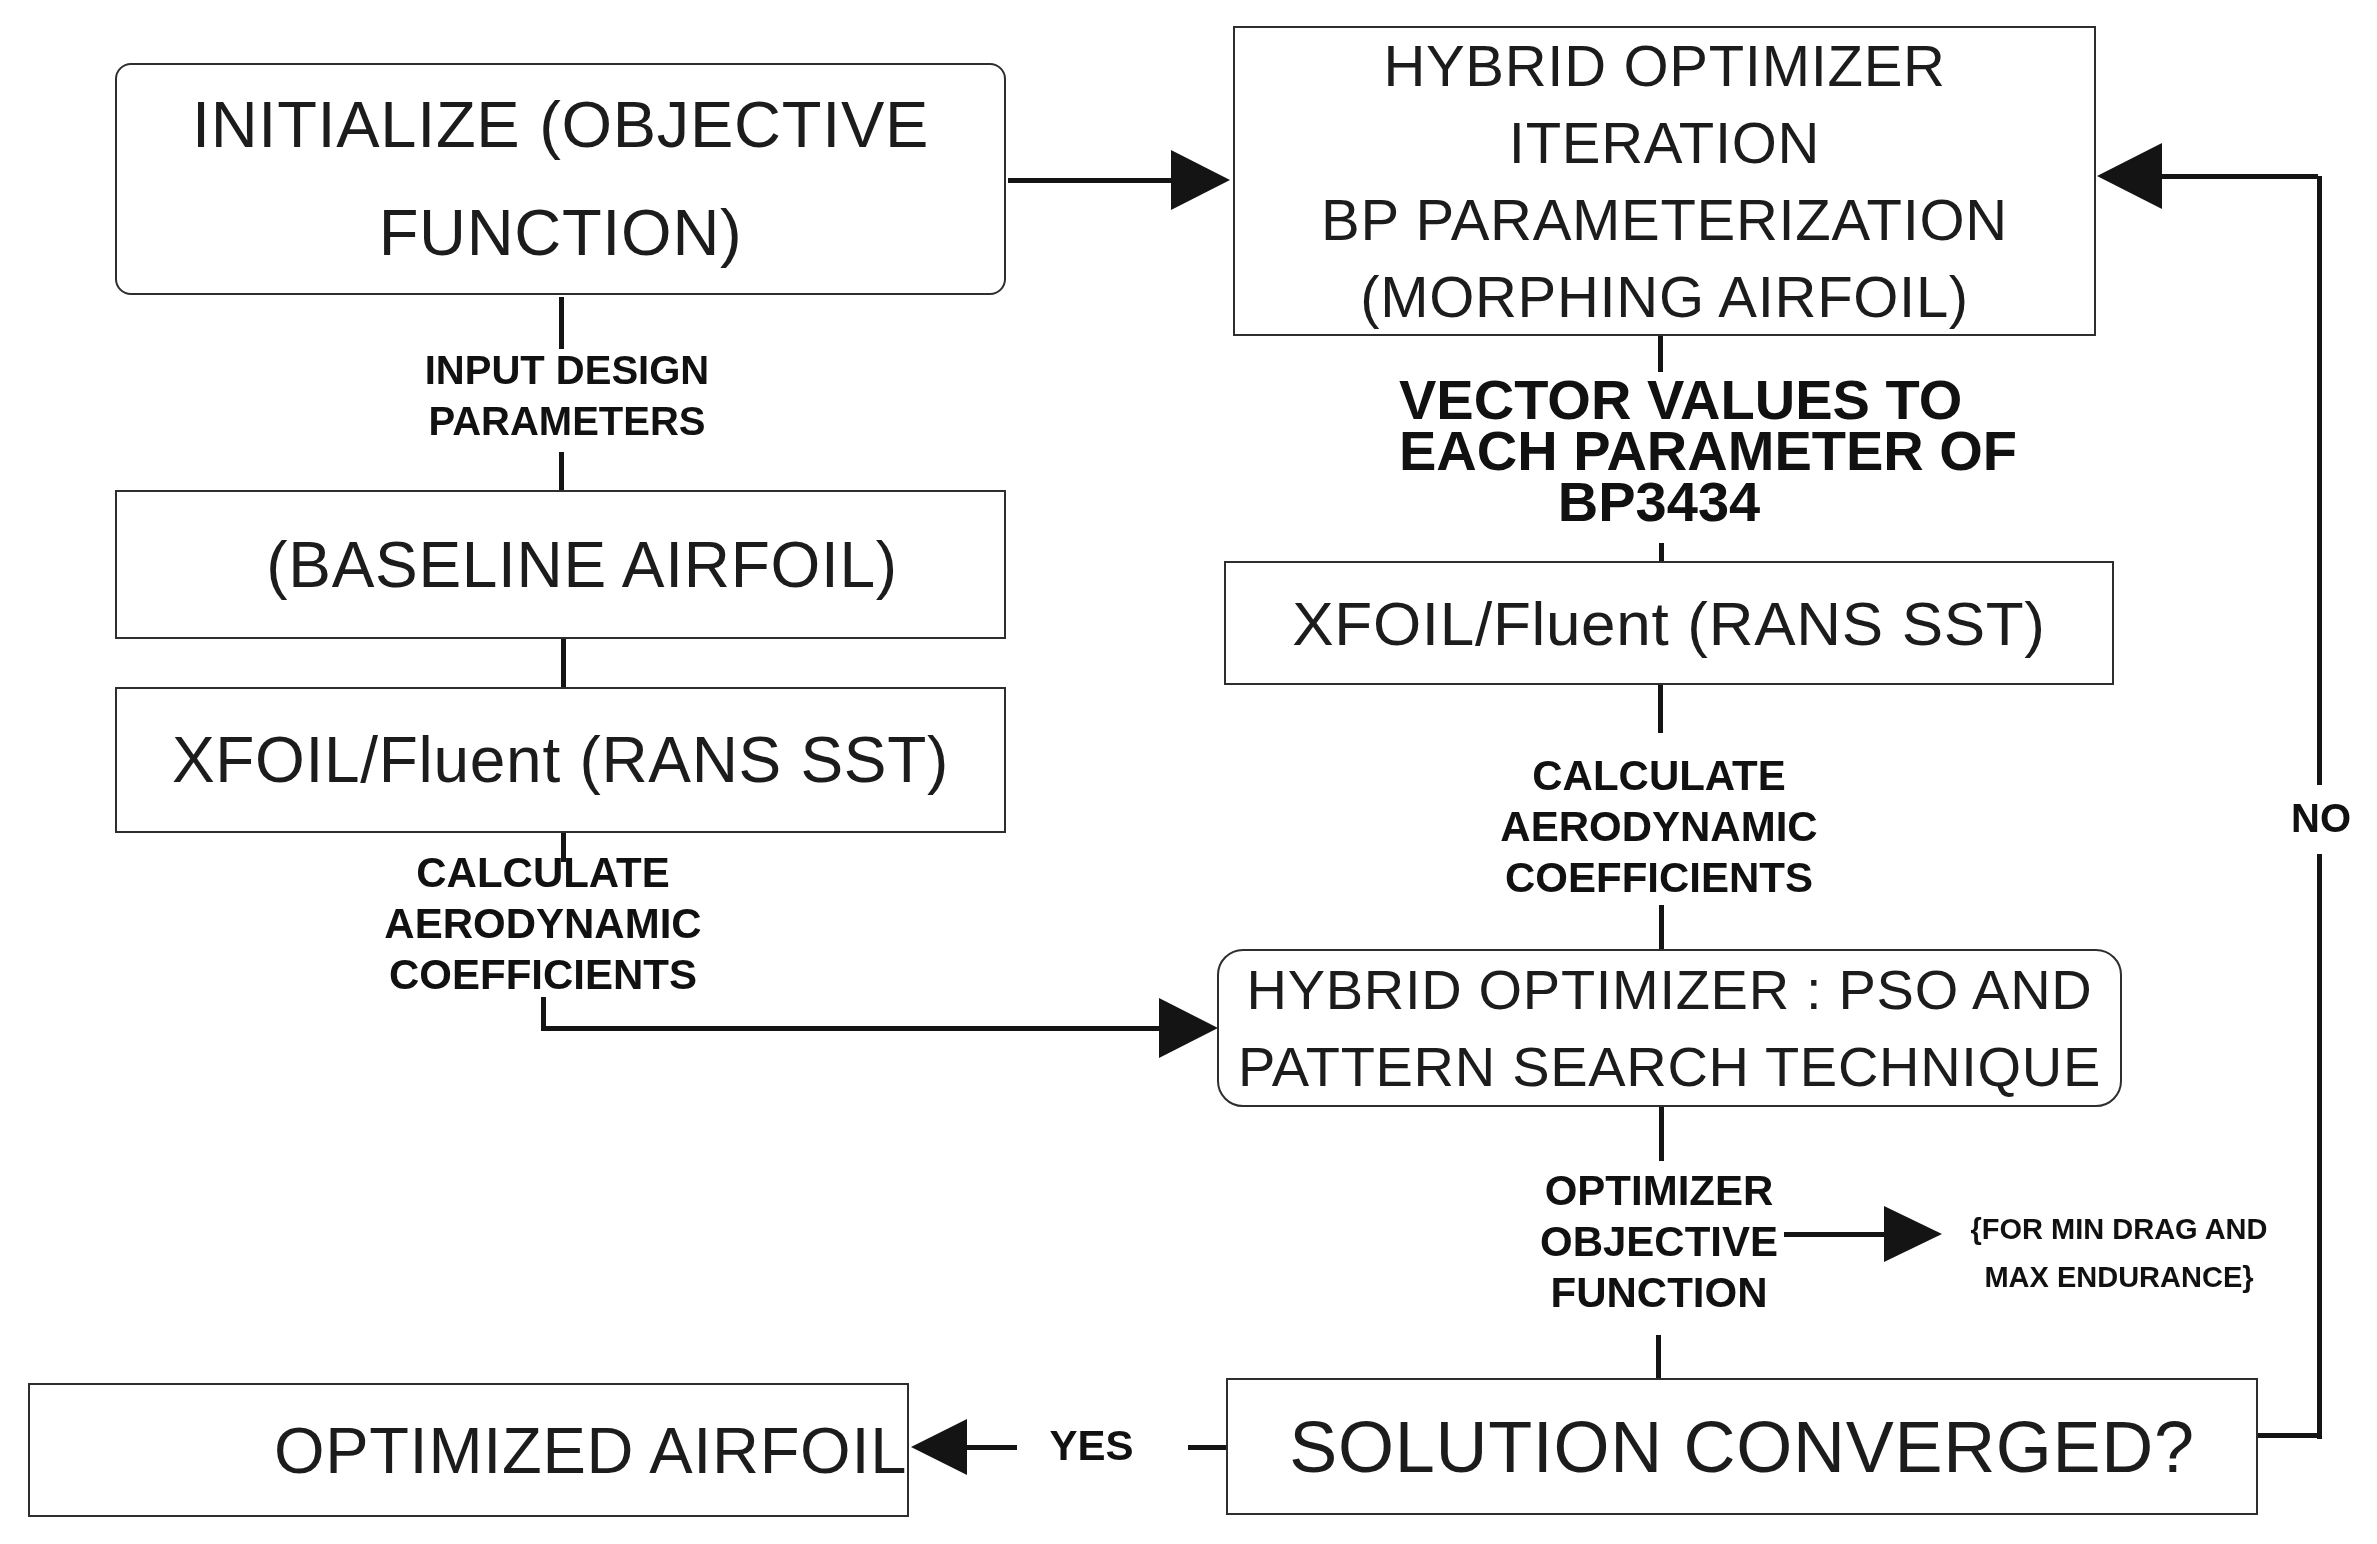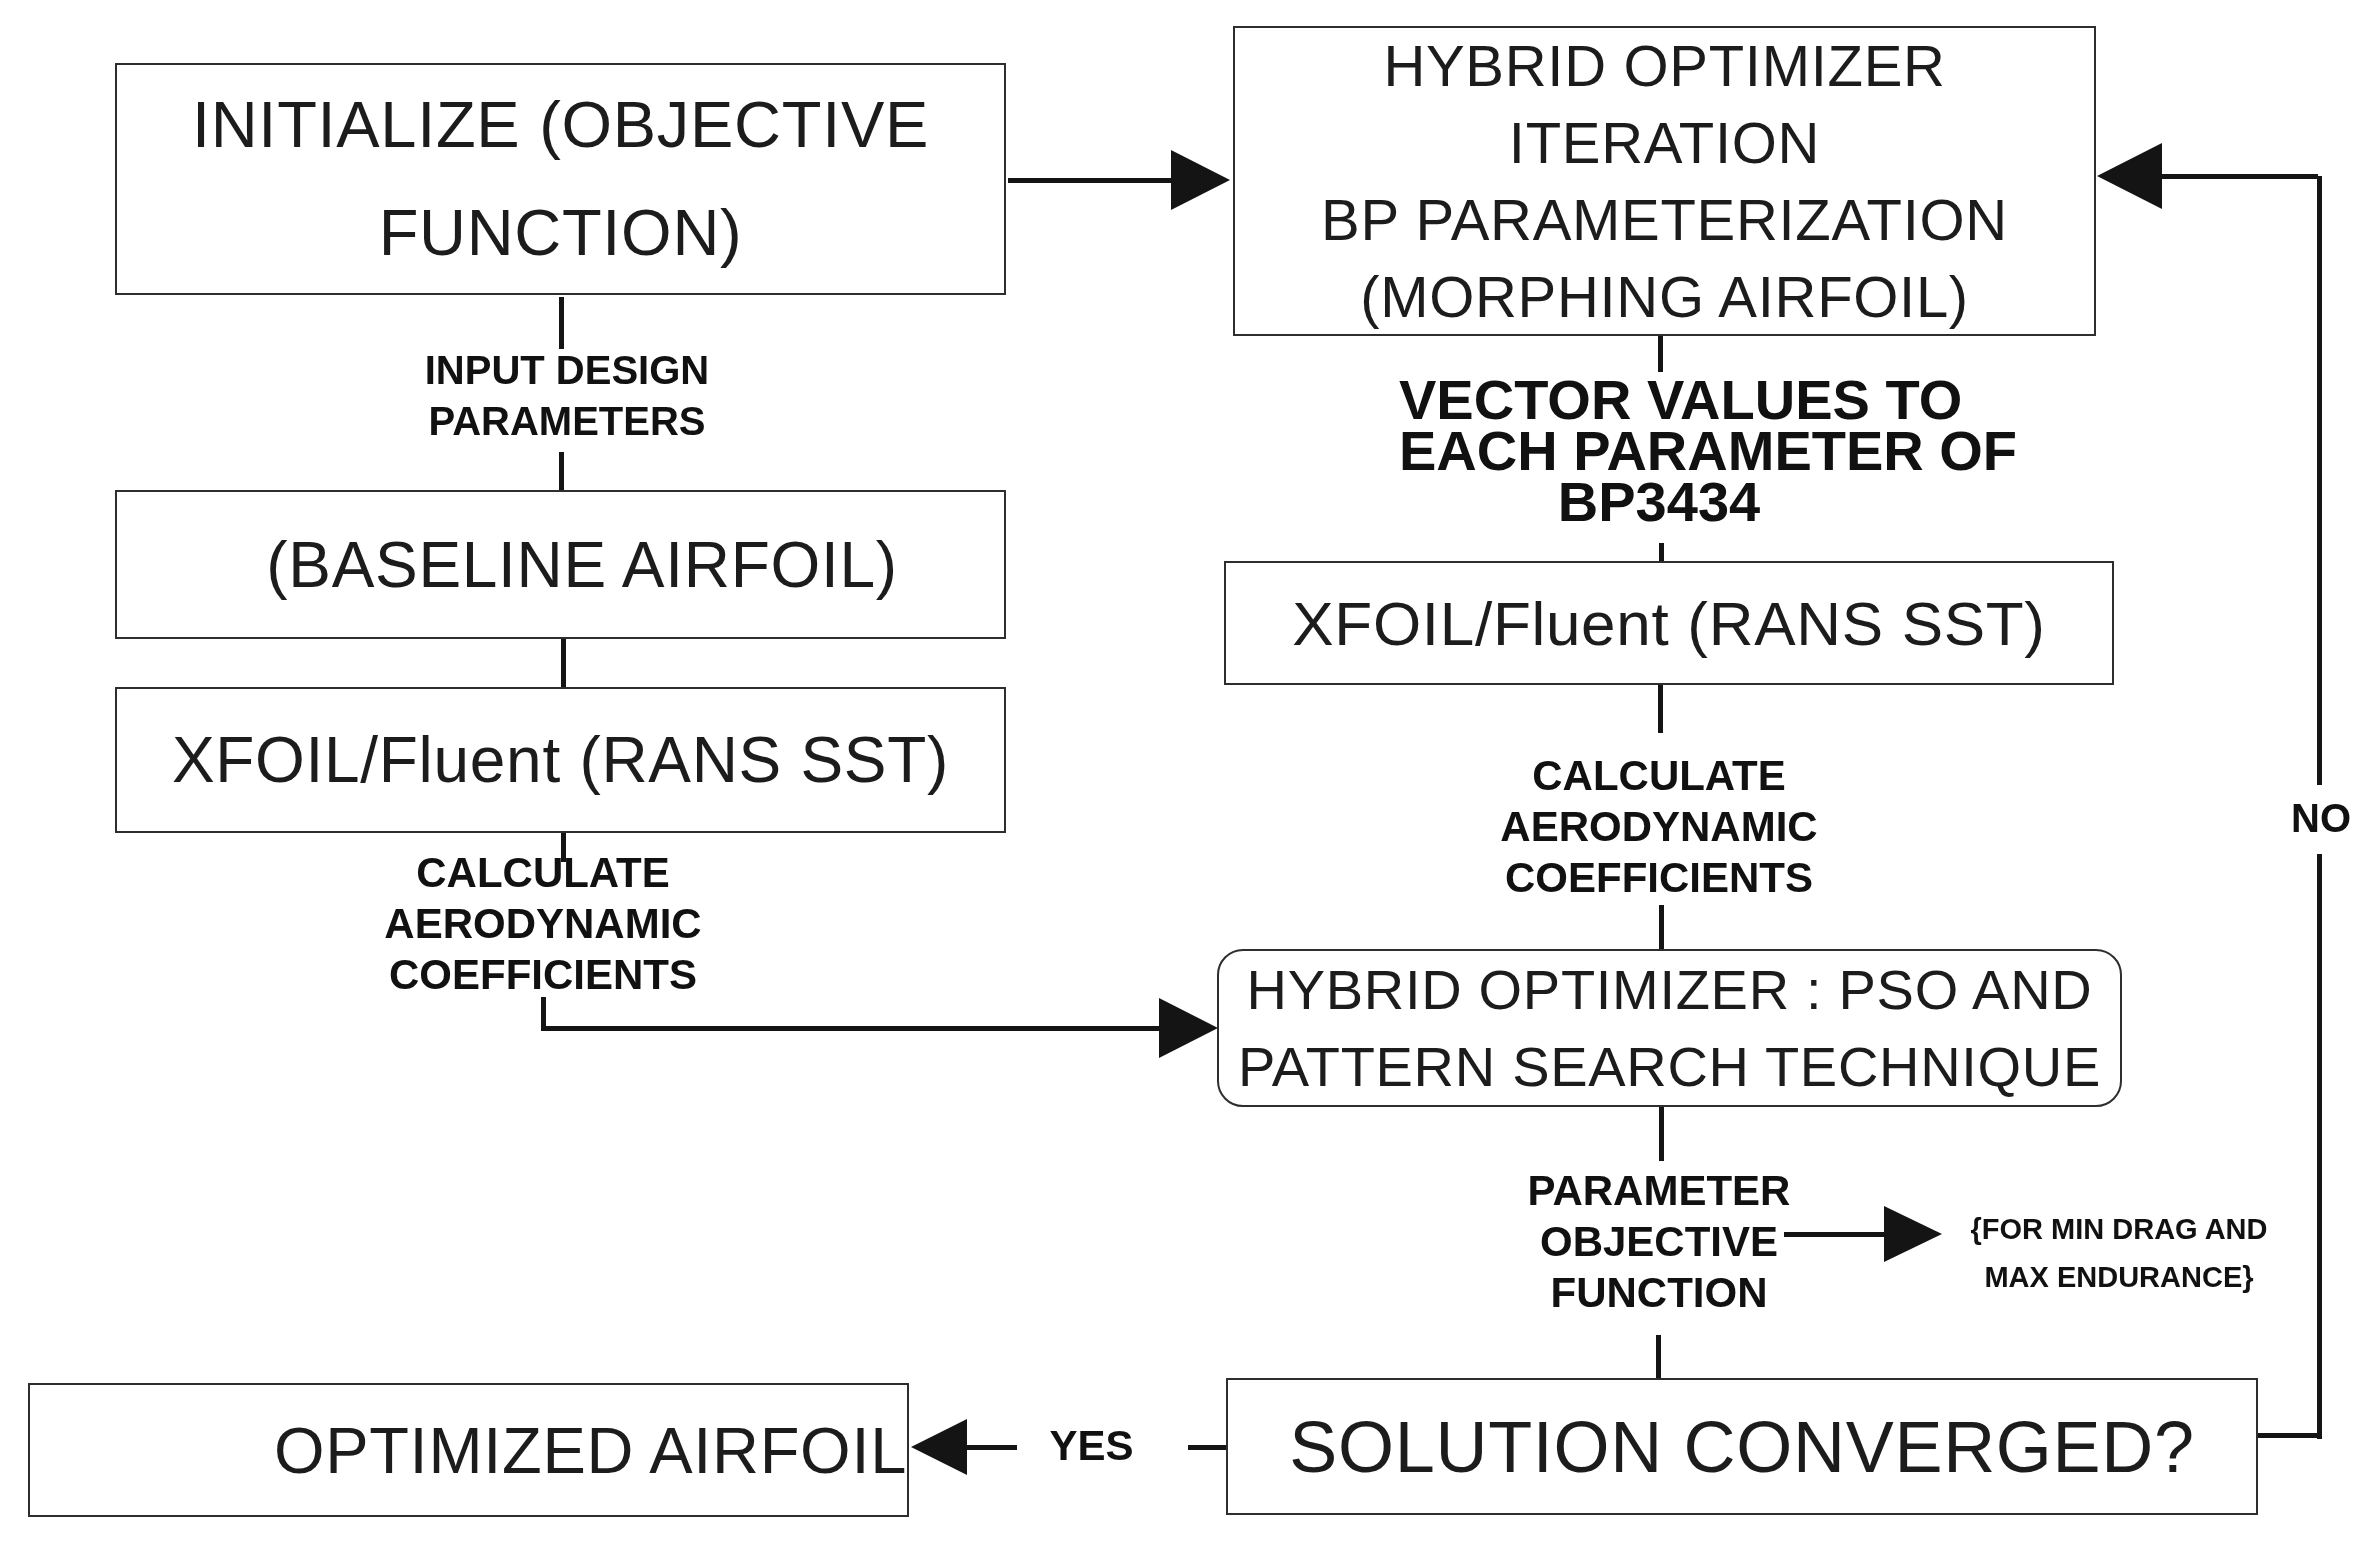--- a/index.html
+++ b/index.html
@@ -44,21 +44,21 @@
     background: #141414;
     z-index: 1;
   }
   .ah {
     position: absolute;
     width: 0;
     height: 0;
     z-index: 2;
   }
   
-  #n-init    { left: 115px;  top: 63px;   width: 891px; height: 232px; font-size: 65px; line-height: 108px; }
+  #n-init    { left: 115px;  top: 63px;   width: 891px; height: 232px; font-size: 65px; line-height: 108px; border-radius: 16px; }
   #n-hybrid  { left: 1233px; top: 26px;   width: 863px; height: 310px; font-size: 58px; line-height: 77px; }
   #n-baseline{ left: 115px;  top: 490px;  width: 891px; height: 149px; font-size: 64px; padding-left: 43px; }
   #n-xfoil-l { left: 115px;  top: 687px;  width: 891px; height: 146px; font-size: 64px; }
   #n-xfoil-r { left: 1224px; top: 561px;  width: 890px; height: 124px; font-size: 62px; }
   #n-pso     { left: 1217px; top: 949px; width: 905px; height: 158px; font-size: 56px; line-height: 77px; border-radius: 26px; }
   #n-conv    { left: 1226px; top: 1378px; width: 1032px; height: 137px; font-size: 72px; }
   #n-opt     { left: 28px;   top: 1383px; width: 881px; height: 134px; font-size: 65px; align-items: flex-end; }
   
   #l-input  { left: 307px;  top: 345px;  width: 520px; font-size: 40px; line-height: 51px; }
   #l-calc-l { left: 283px;  top: 847px; width: 520px; font-size: 42px; line-height: 51px; }
@@ -180,21 +180,21 @@
     <span>COEFFICIENTS</span>
   </div>
 
   <div class="edge-label" id="l-calc-r">
     <span>CALCULATE</span>
     <span>AERODYNAMIC</span>
     <span>COEFFICIENTS</span>
   </div>
 
   <div class="edge-label" id="l-eval">
-    <span>PARAMETER</span>
+    <span>OPTIMIZER</span>
     <span>OBJECTIVE</span>
     <span>FUNCTION</span>
   </div>
 
   <div class="edge-label" id="l-note">
     <span>{FOR MIN DRAG AND</span>
     <span>MAX ENDURANCE}</span>
   </div>
 
   <div class="edge-label" id="l-yes">YES</div>

